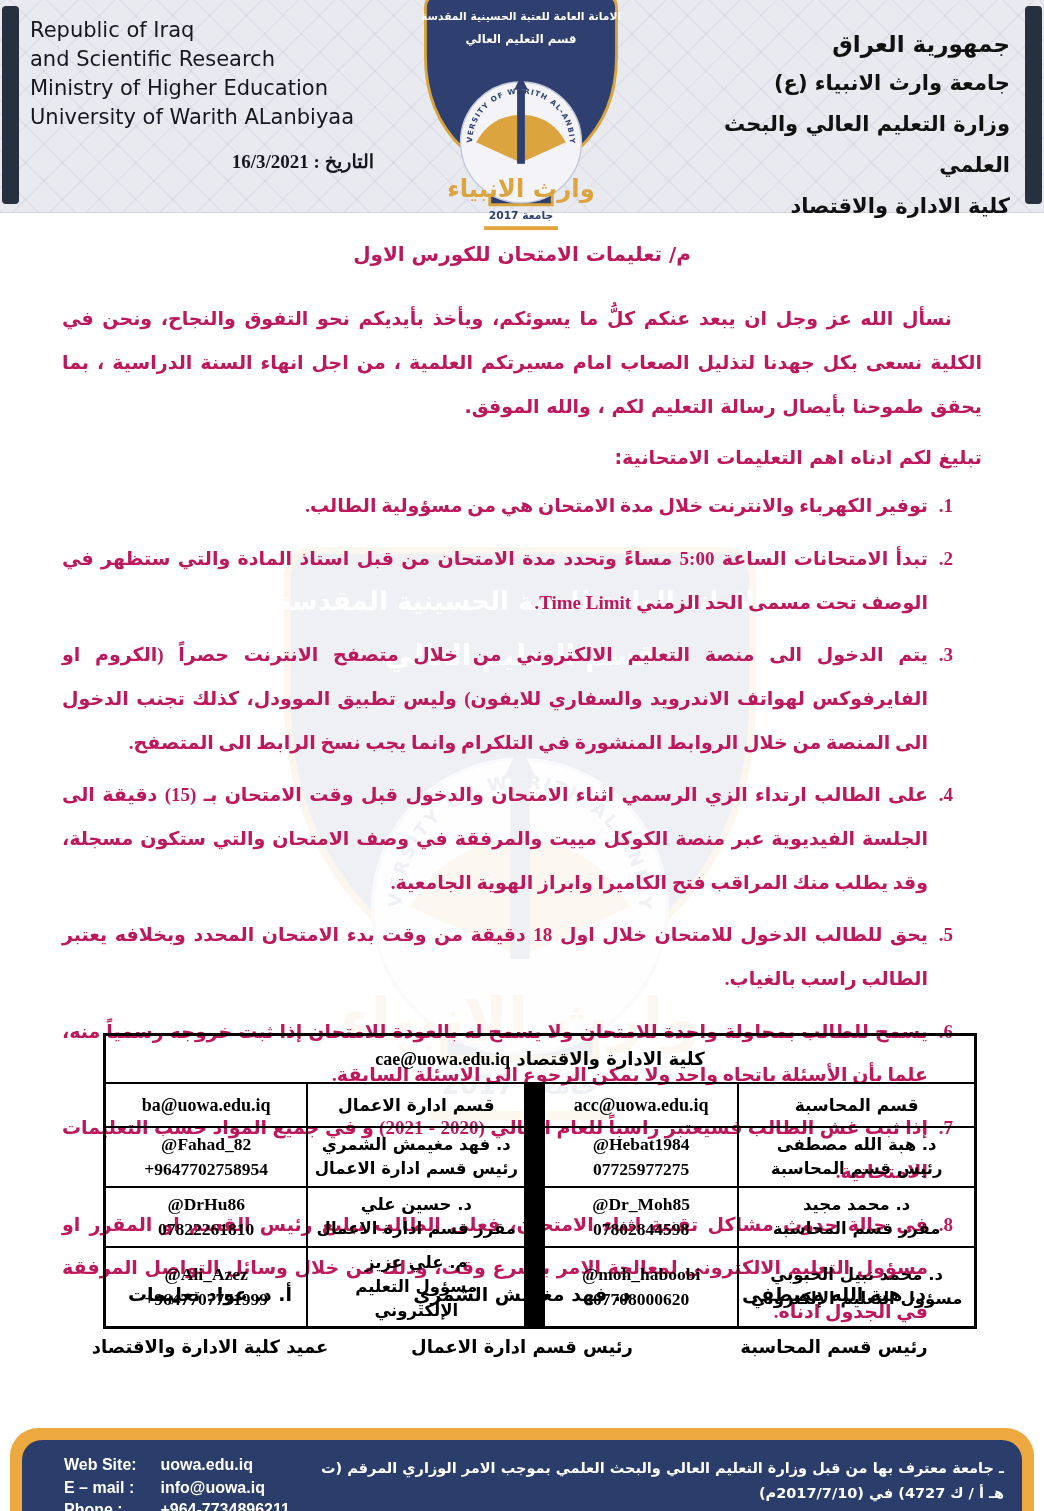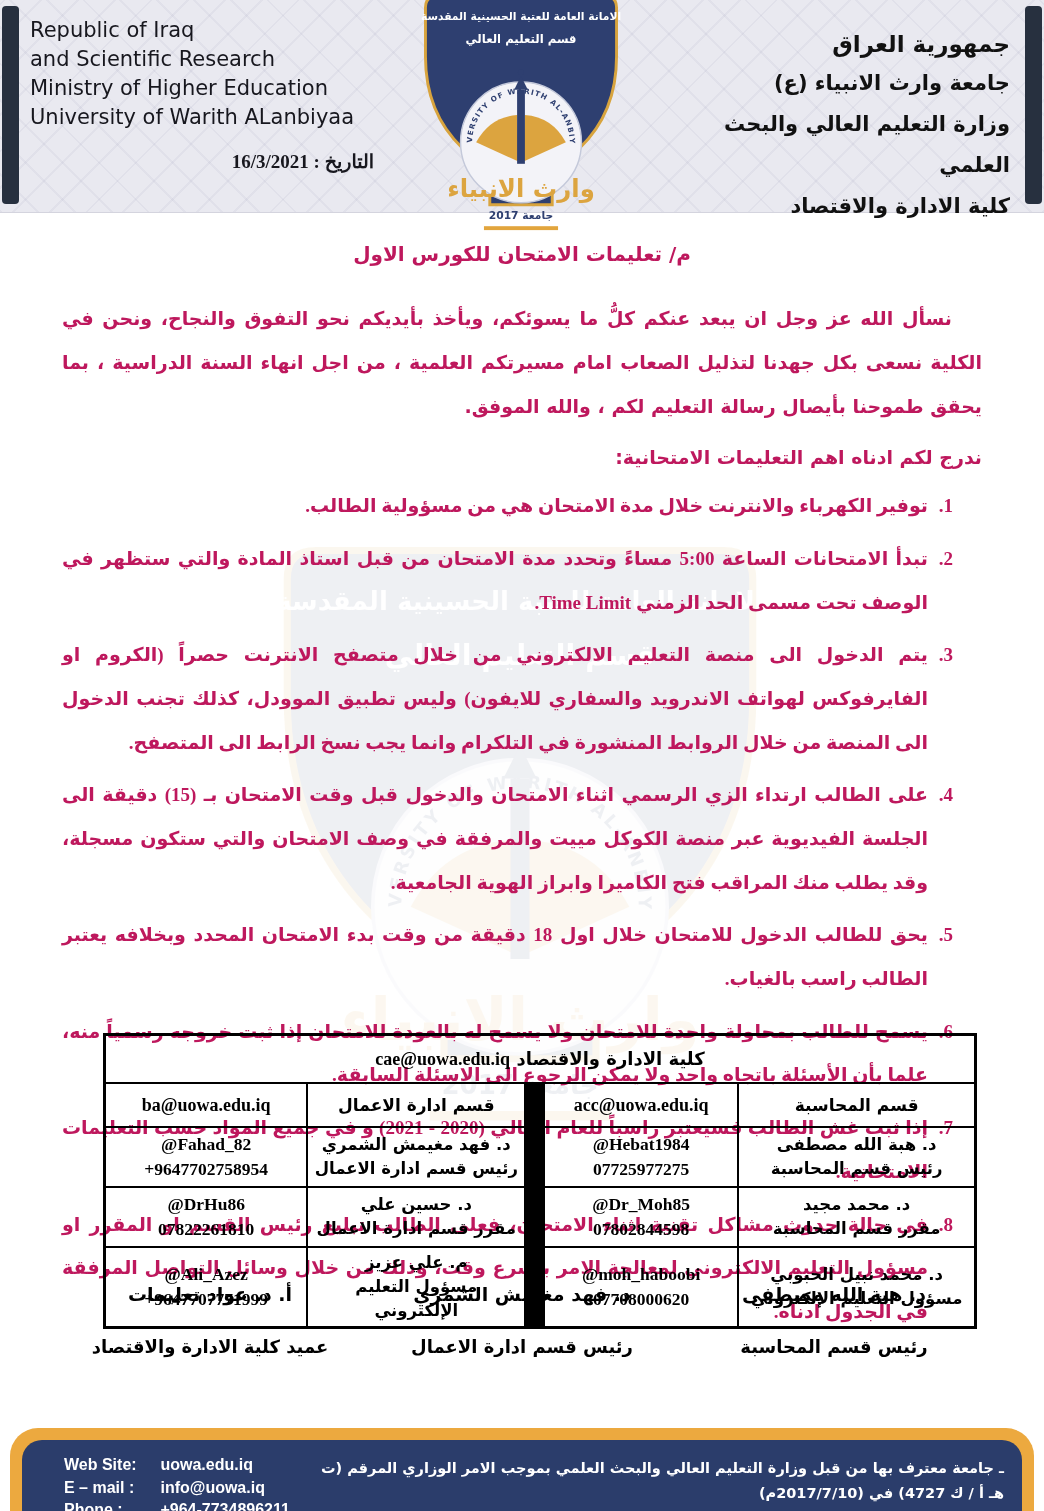--- a/index.html
+++ b/index.html
@@ -124,21 +124,21 @@
       <div class="l1">جمهورية العراق</div>
       <div class="l">جامعة وارث الانبياء (ع)</div>
       <div class="l">وزارة التعليم العالي والبحث العلمي</div>
       <div class="l">كلية الادارة والاقتصاد</div>
     </div>
   </div>
 
   <div class="doc-body">
     <div class="subject">م/ تعليمات الامتحان للكورس الاول</div>
     <p class="intro">نسأل الله عز وجل ان يبعد عنكم كلُّ ما يسوئكم، ويأخذ بأيديكم نحو التفوق والنجاح، ونحن في الكلية نسعى بكل جهدنا لتذليل الصعاب امام مسيرتكم العلمية ، من اجل انهاء السنة الدراسية ، بما يحقق طموحنا بأيصال رسالة التعليم لكم ، والله الموفق.</p>
-    <div class="lead">ندرج لكم ادناه اهم التعليمات الامتحانية:</div>
+    <div class="lead">تبليغ لكم ادناه اهم التعليمات الامتحانية:</div>
     <ol class="instructions">
       <li>توفير الكهرباء والانترنت خلال مدة الامتحان هي من مسؤولية الطالب.</li>
       <li>تبدأ الامتحانات الساعة 5:00 مساءً وتحدد مدة الامتحان من قبل استاذ المادة والتي ستظهر في الوصف تحت مسمى الحد الزمني Time Limit.</li>
       <li>يتم الدخول الى منصة التعليم الالكتروني من خلال متصفح الانترنت حصراً (الكروم او الفايرفوكس لهواتف الاندرويد والسفاري للايفون) وليس تطبيق الموودل، كذلك تجنب الدخول الى المنصة من خلال الروابط المنشورة في التلكرام وانما يجب نسخ الرابط الى المتصفح.</li>
       <li>على الطالب ارتداء الزي الرسمي اثناء الامتحان والدخول قبل وقت الامتحان بـ (15) دقيقة الى الجلسة الفيديوية عبر منصة الكوكل مييت والمرفقة في وصف الامتحان والتي ستكون مسجلة، وقد يطلب منك المراقب فتح الكاميرا وابراز الهوية الجامعية.</li>
       <li>يحق للطالب الدخول للامتحان خلال اول 18 دقيقة من وقت بدء الامتحان المحدد وبخلافه يعتبر الطالب راسب بالغياب.</li>
       <li>يسمح للطالب بمحاولة واحدة للامتحان ولا يسمح له بالعودة للامتحان إذا ثبت خروجه رسمياً منه، علما بأن الأسئلة باتجاه واحد ولا يمكن الرجوع الى الاسئلة السابقة.</li>
       <li>إذا ثبت غش الطالب فسيعتبر راسباً للعام الحالي (2020 - 2021) و في جميع المواد حسب التعليمات الامتحانية.</li>
       <li>في حالة حدوث مشاكل تقنية اثناء الامتحان، فعلى الطالب تبليغ رئيس القسم او المقرر او مسؤول التعليم الالكتروني لمعالجة الامر بأسرع وقت، وذلك من خلال وسائل التواصل المرفقة في الجدول ادناه.</li>
     </ol>

